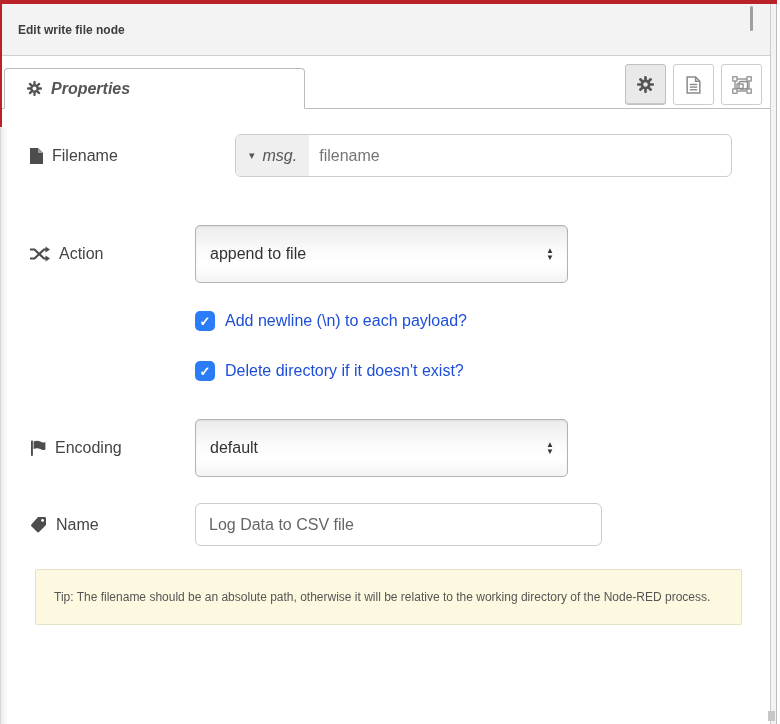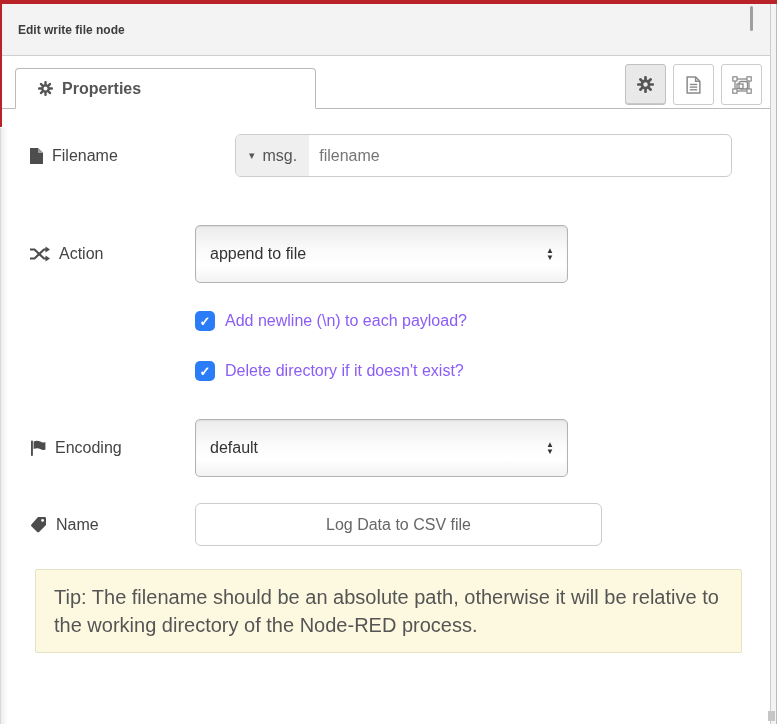--- a/index.html
+++ b/index.html
@@ -48,24 +48,24 @@
   .btn-cancel { margin-left: auto; padding: 0 24px; }
   .btn-done {
     margin-left: 25px; background: var(--done-red, #a21c23);
     border-color: var(--done-red, #a21c23); color: #fff; padding: 0 27px;
   }
   
   .tab-row {
     height: 53px; background: #fff; border-bottom: 1px solid #bbb; position: relative;
   }
   .tab {
-    position: absolute; left: 15px; bottom: -1px; width: 301px; height: 41px;
+    position: absolute; left: 4px; bottom: -1px; width: 301px; height: 41px;
     background: #fff; border: 1px solid #bbb; border-bottom: 1px solid #fff;
     border-radius: 4px 4px 0 0;
-    display: flex; align-items: center; gap: 9px; padding: 0 0 0 22px;
+    display: flex; align-items: center; gap: 9px; padding: 0 0 0 22px; font-style: italic;
   }
   .tab-label { font-size: 16px; font-weight: bold; color: #555; }
   .tab-toolbar {
     position: absolute; right: 8px; bottom: 3px; display: flex; gap: 7px;
   }
   .tab-btn {
     width: 41px; height: 41px; background: #fff; border: 1px solid #ccc;
     border-radius: 3px; display: flex; align-items: center; justify-content: center;
     cursor: pointer; padding: 0;
   }
@@ -88,21 +88,21 @@
   
   .typedinput {
     display: flex; width: 497px; height: 43px; border: 1px solid #ccc;
     border-radius: 6px; background: #fff; overflow: hidden; align-items: stretch;
   }
   .ti-prefix {
     background: #efefef; border: none; display: flex; align-items: center;
     gap: 8px; padding: 0 12px 0 13px; cursor: pointer; font-family: inherit;
   }
   .ti-caret { font-size: 11px; color: #555; line-height: 1; }
-  .ti-type { font-size: 16px; color: #555; }
+  .ti-type { font-size: 16px; color: #555; font-style: italic; }
   .ti-value {
     flex: 1; border: none; outline: none; font-size: 16px; color: #757575;
     padding: 0 10px; font-family: inherit; background: transparent;
   }
   
   .nr-select {
     width: 373px; height: 58px; border: 1px solid #b3b3b3; border-radius: 5px;
     background: linear-gradient(#ececec, #fbfbfb 45%, #ffffff 70%, #f3f3f3);
     box-shadow: inset 0 1px 2px rgba(0,0,0,0.07);
     display: flex; align-items: center; padding: 0 14px; font-size: 16px; color: #333;
@@ -114,32 +114,32 @@
     color: #333; font-size: 8px; line-height: 7px; letter-spacing: 0;
   }
   
   .cb-row { margin-left: 165px; display: flex; align-items: center; gap: 10px; }
   .checkbox {
     width: 20px; height: 20px; border-radius: 5px;
     background: var(--checkbox-blue, #2a7cf7);
     display: flex; align-items: center; justify-content: center; cursor: pointer;
     color: #fff; font-size: 13px; font-weight: bold; flex-shrink: 0;
   }
-  .cb-label { font-size: 16px; color: #8b5cf6; }
+  .cb-label { font-size: 16px; color: #1d4ed8; }
   
   .text-input {
     width: 407px; height: 43px; border: 1px solid #ccc; border-radius: 6px;
-    font-size: 16px; color: #666; padding: 0 13px; outline: none; font-family: inherit; text-align: center;
+    font-size: 16px; color: #666; padding: 0 13px; outline: none; font-family: inherit;
   }
   
   .tip-box {
     margin: 0 28px 0 5px; width: 707px;
     background: var(--tip-bg, #fdf9e0);
     border: 1px solid var(--tip-border, #e6e2c6);
-    border-radius: 2px; padding: 13px 18px; font-size: 20px; color: #555;
+    border-radius: 2px; padding: 13px 18px; font-size: 12px; color: #555;
     line-height: 28px;
   }
   
   .right-strip {
     position: absolute; right: 3px; top: 4px; width: 7px; height: 720px;
     background: #f3f3f3; border-left: 1px solid #ccc; border-right: 1px solid #bbb;
   }
   .scroll-thumb-top {
     position: absolute; right: 27px; top: 6px; width: 3px; height: 25px;
     background: #9f9f9f; border-radius: 2px; cursor: grab;

